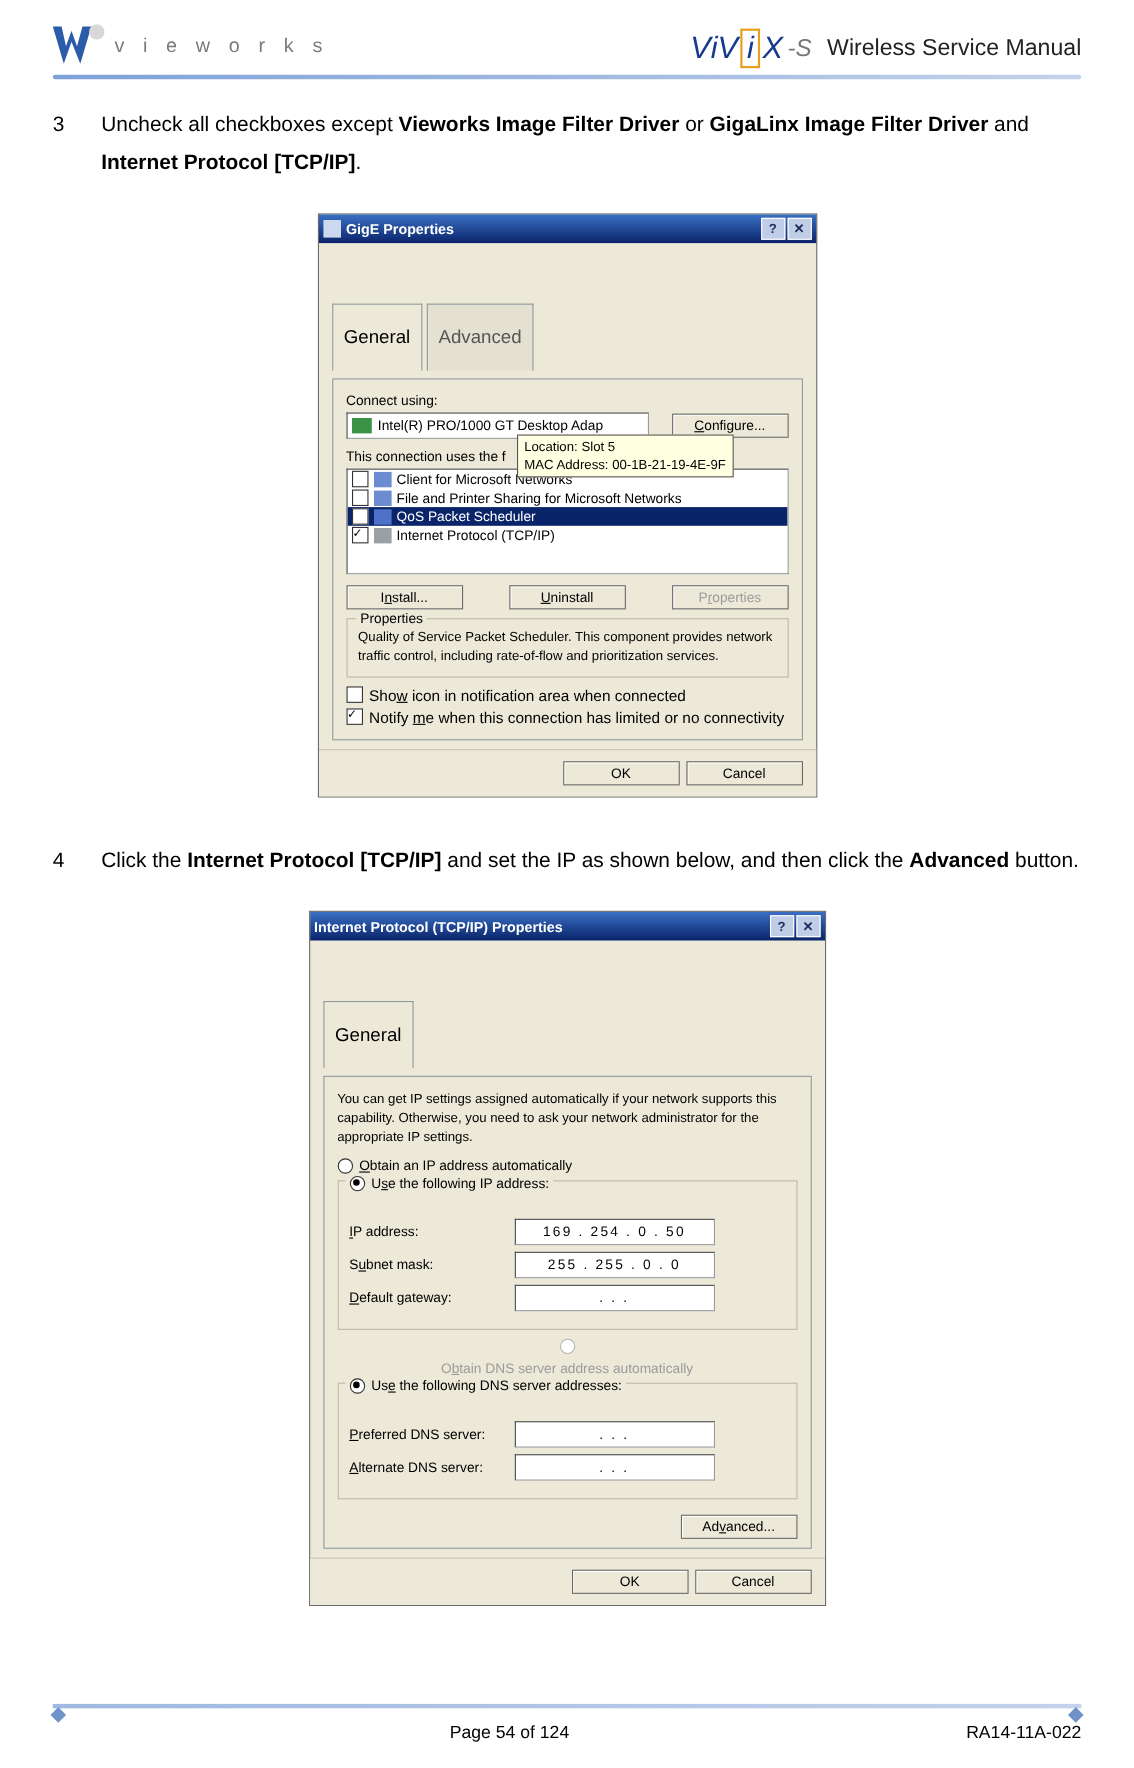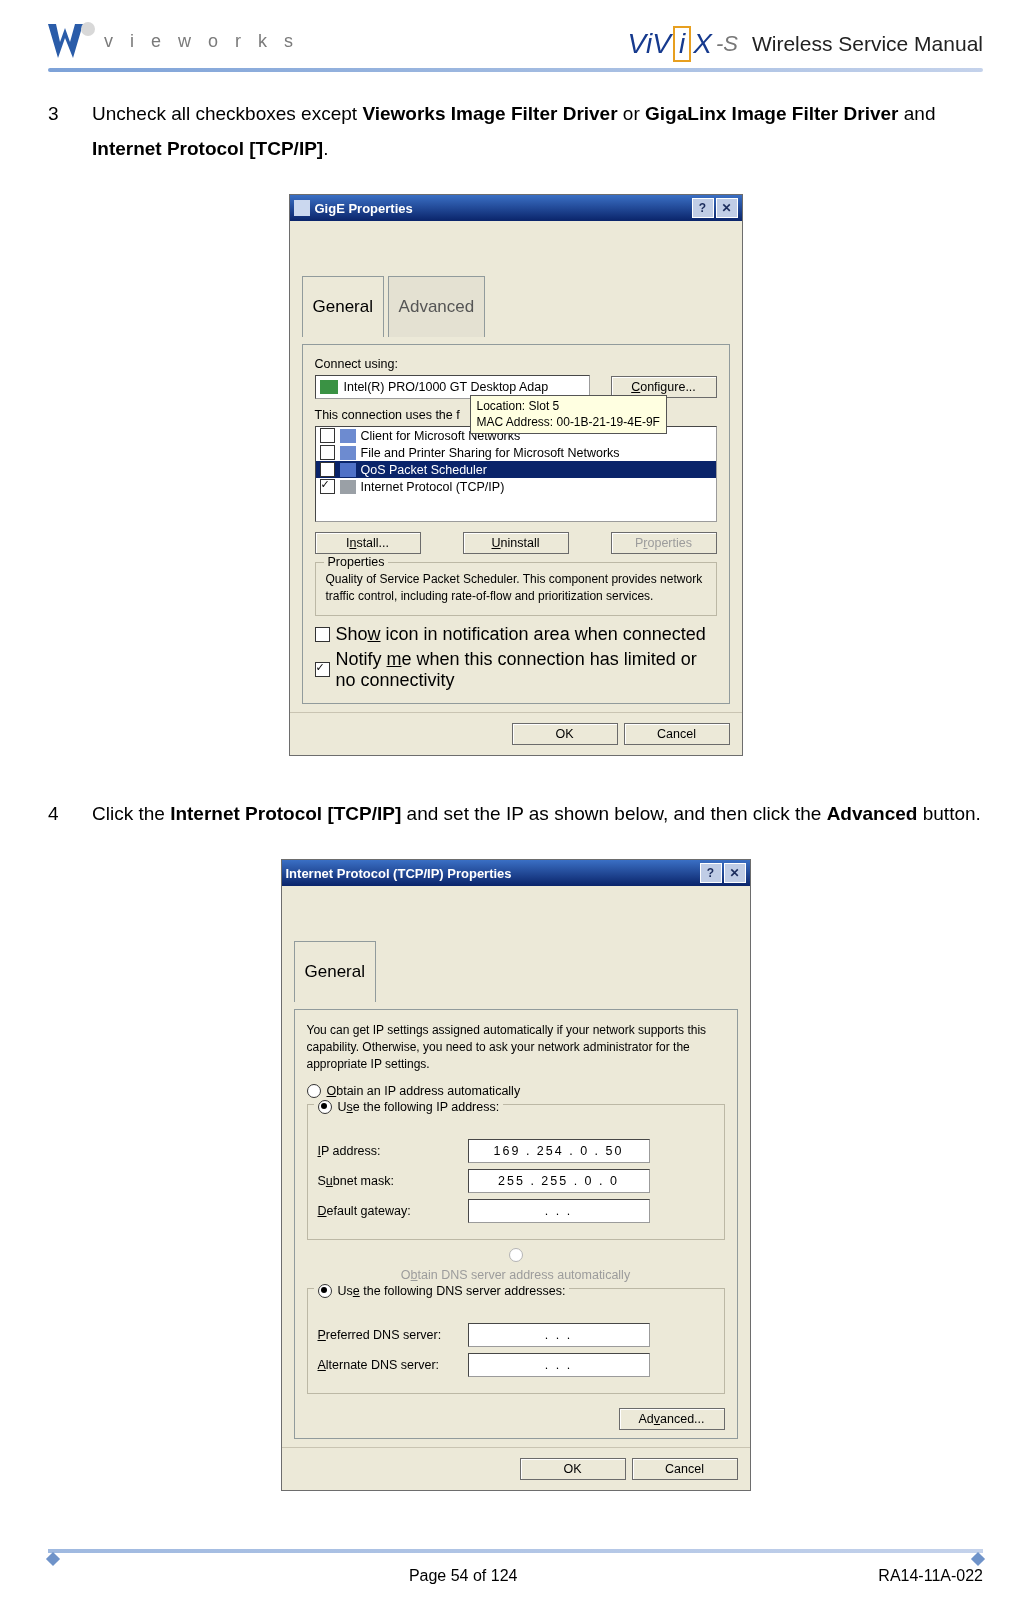--- a/index.html
+++ b/index.html
@@ -225,21 +225,21 @@
     position:relative;
   }
   .fieldset .legend {
     position:absolute;
     top:-8px;left:8px;
     background:#ece9d8;
     padding:0 4px;
     font-size:12.5px;
   }
   .desc { font-size:12px; line-height:1.4; }
-  .chkline { display:flex; align-items:center; gap:6px; margin:4px 0; font-size:18px; }
+  .chkline { display:flex; align-items:center; gap:6px; margin:4px 0; font-size:14px;text-align:center; }
   .btnrow { display:flex; justify-content:flex-end; gap:6px; padding:10px 12px; border-top:1px solid #c9c4b2; background:#ece9d8; }
 
   
   .radiog { display:flex; align-items:center; gap:6px; margin:5px 0; font-size:12.5px; }
   .radio {
     width:12px;height:12px;border-radius:50%;
     border:1px solid #333;background:#fff;
     display:inline-block;position:relative;flex:none;
   }
   .radio.checked::after{

